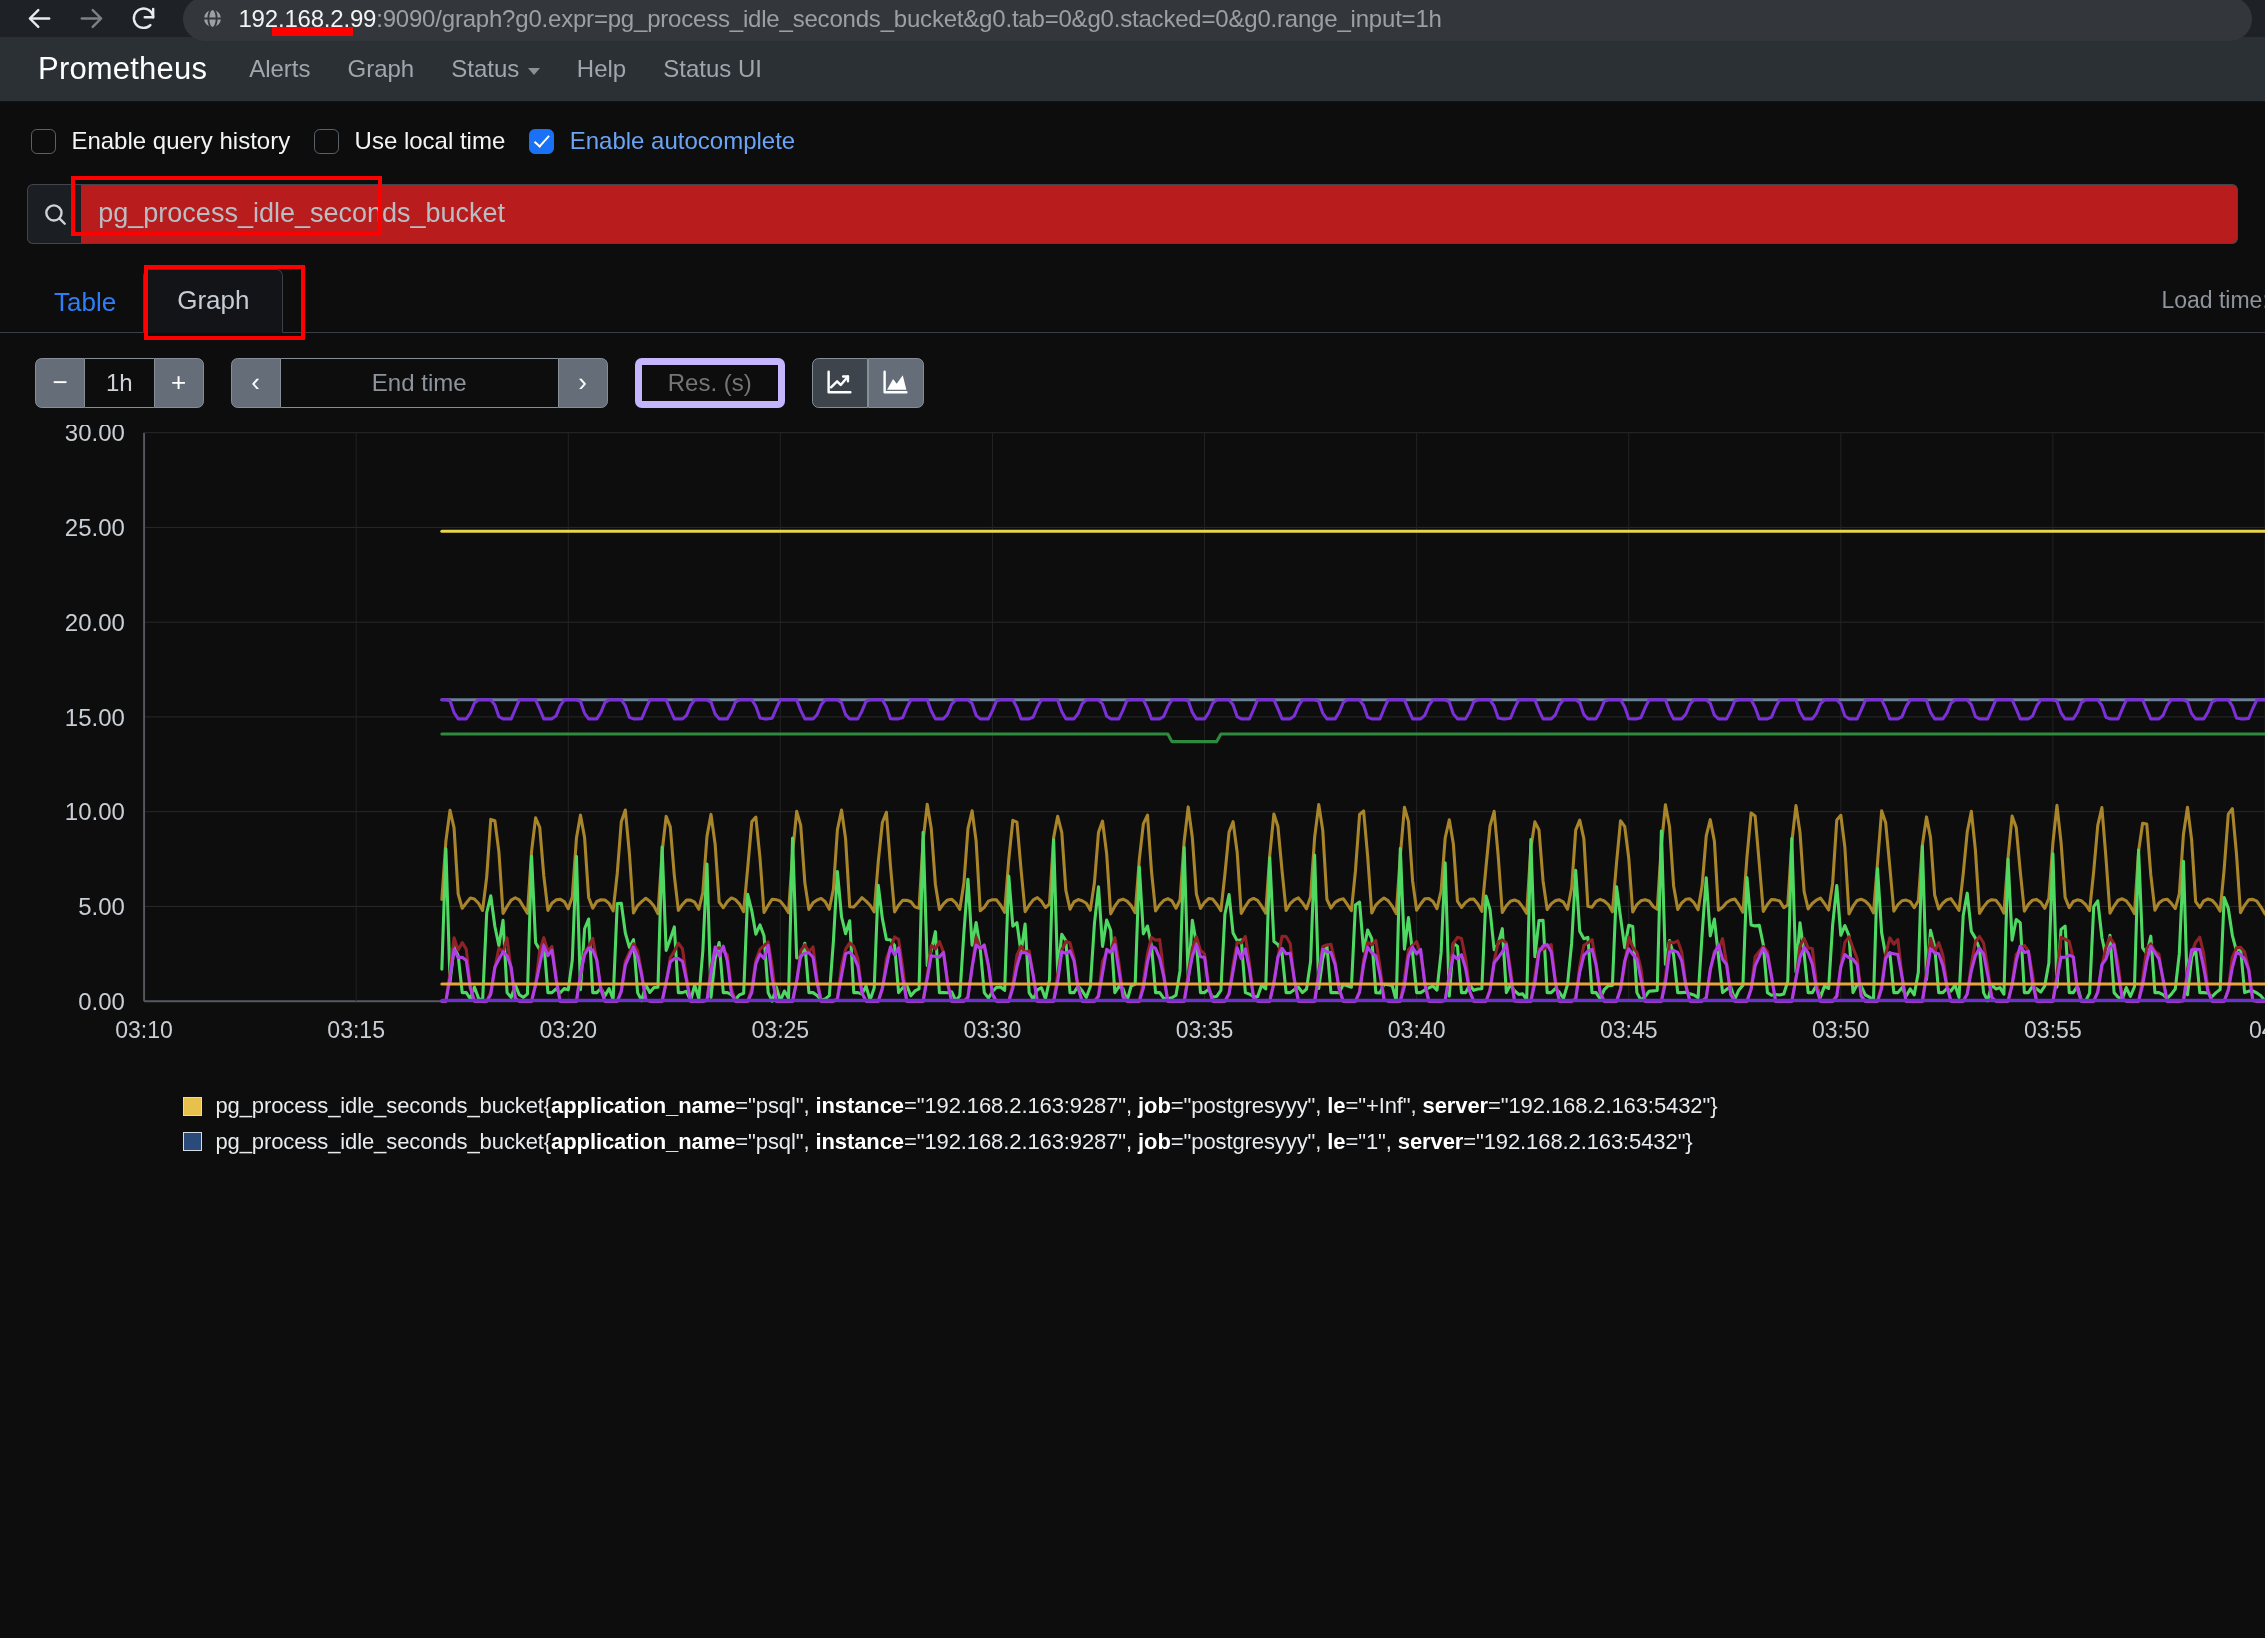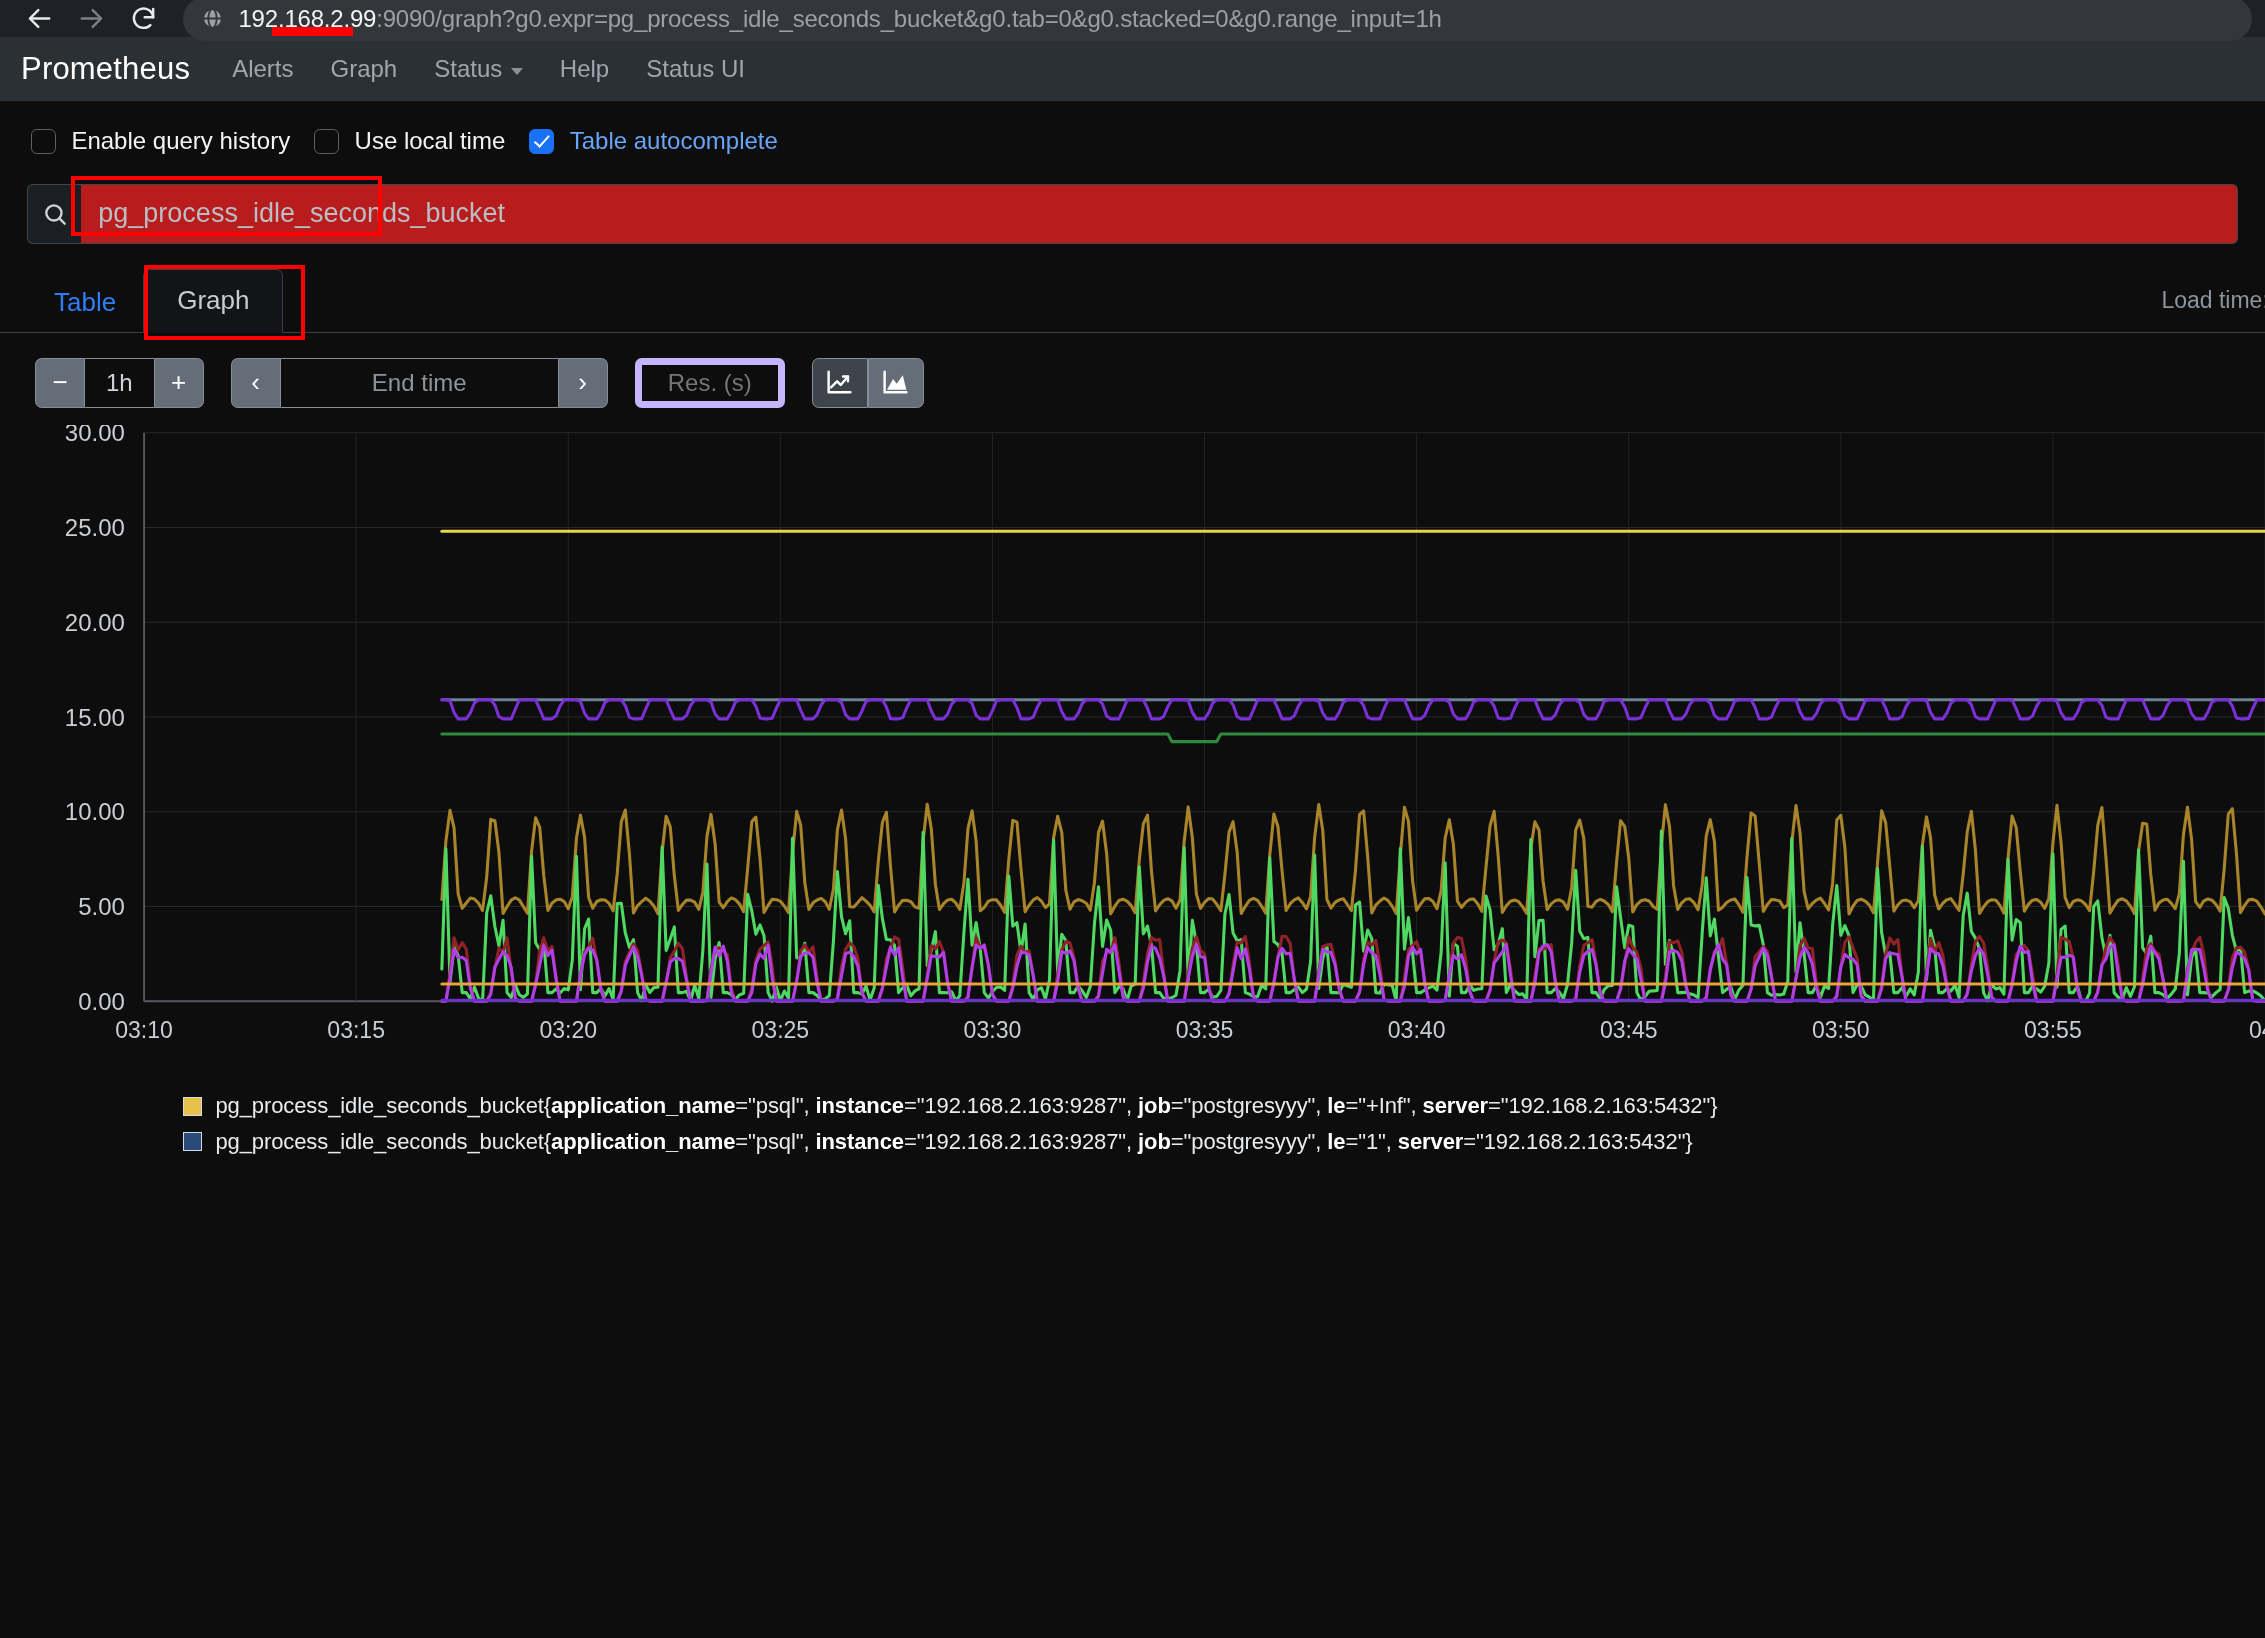--- a/index.html
+++ b/index.html
@@ -62,21 +62,21 @@
     height: 8.6px;
     background: #ff0000;
   }
 
   
   .prom-nav {
     height: 65px;
     background: #2b3035;
     display: flex;
     align-items: center;
-    padding-left: 21px;
+    padding-left: 38px;
     border-bottom: 1px solid #121417;
   }
   .brand {
     color: #ffffff;
     font-size: 31px;
     margin-right: 42px;
     letter-spacing: 0.2px;
   }
   .nav-links { display: flex; align-items: center; gap: 37px; }
   .nav-link {
@@ -349,21 +349,21 @@
   <label class="opt">
     <span class="cbox"></span>
     <span class="opt-label">Enable query history</span>
   </label>
   <label class="opt">
     <span class="cbox"></span>
     <span class="opt-label">Use local time</span>
   </label>
   <label class="opt">
     <span class="cbox checked"></span>
-    <span class="opt-label blue">Table autocomplete</span>
+    <span class="opt-label blue">Enable autocomplete</span>
   </label>
 </div>
 
 <div class="query-wrap">
   <div class="query-icon-box">
     <svg width="26" height="26" viewBox="0 0 24 24" fill="none" stroke="currentColor" stroke-width="2.2" stroke-linecap="round">
       <circle cx="11" cy="11" r="7"></circle>
         <line x1="16.5" y1="16.5" x2="21" y2="21"></line>
     </svg>
   </div>

